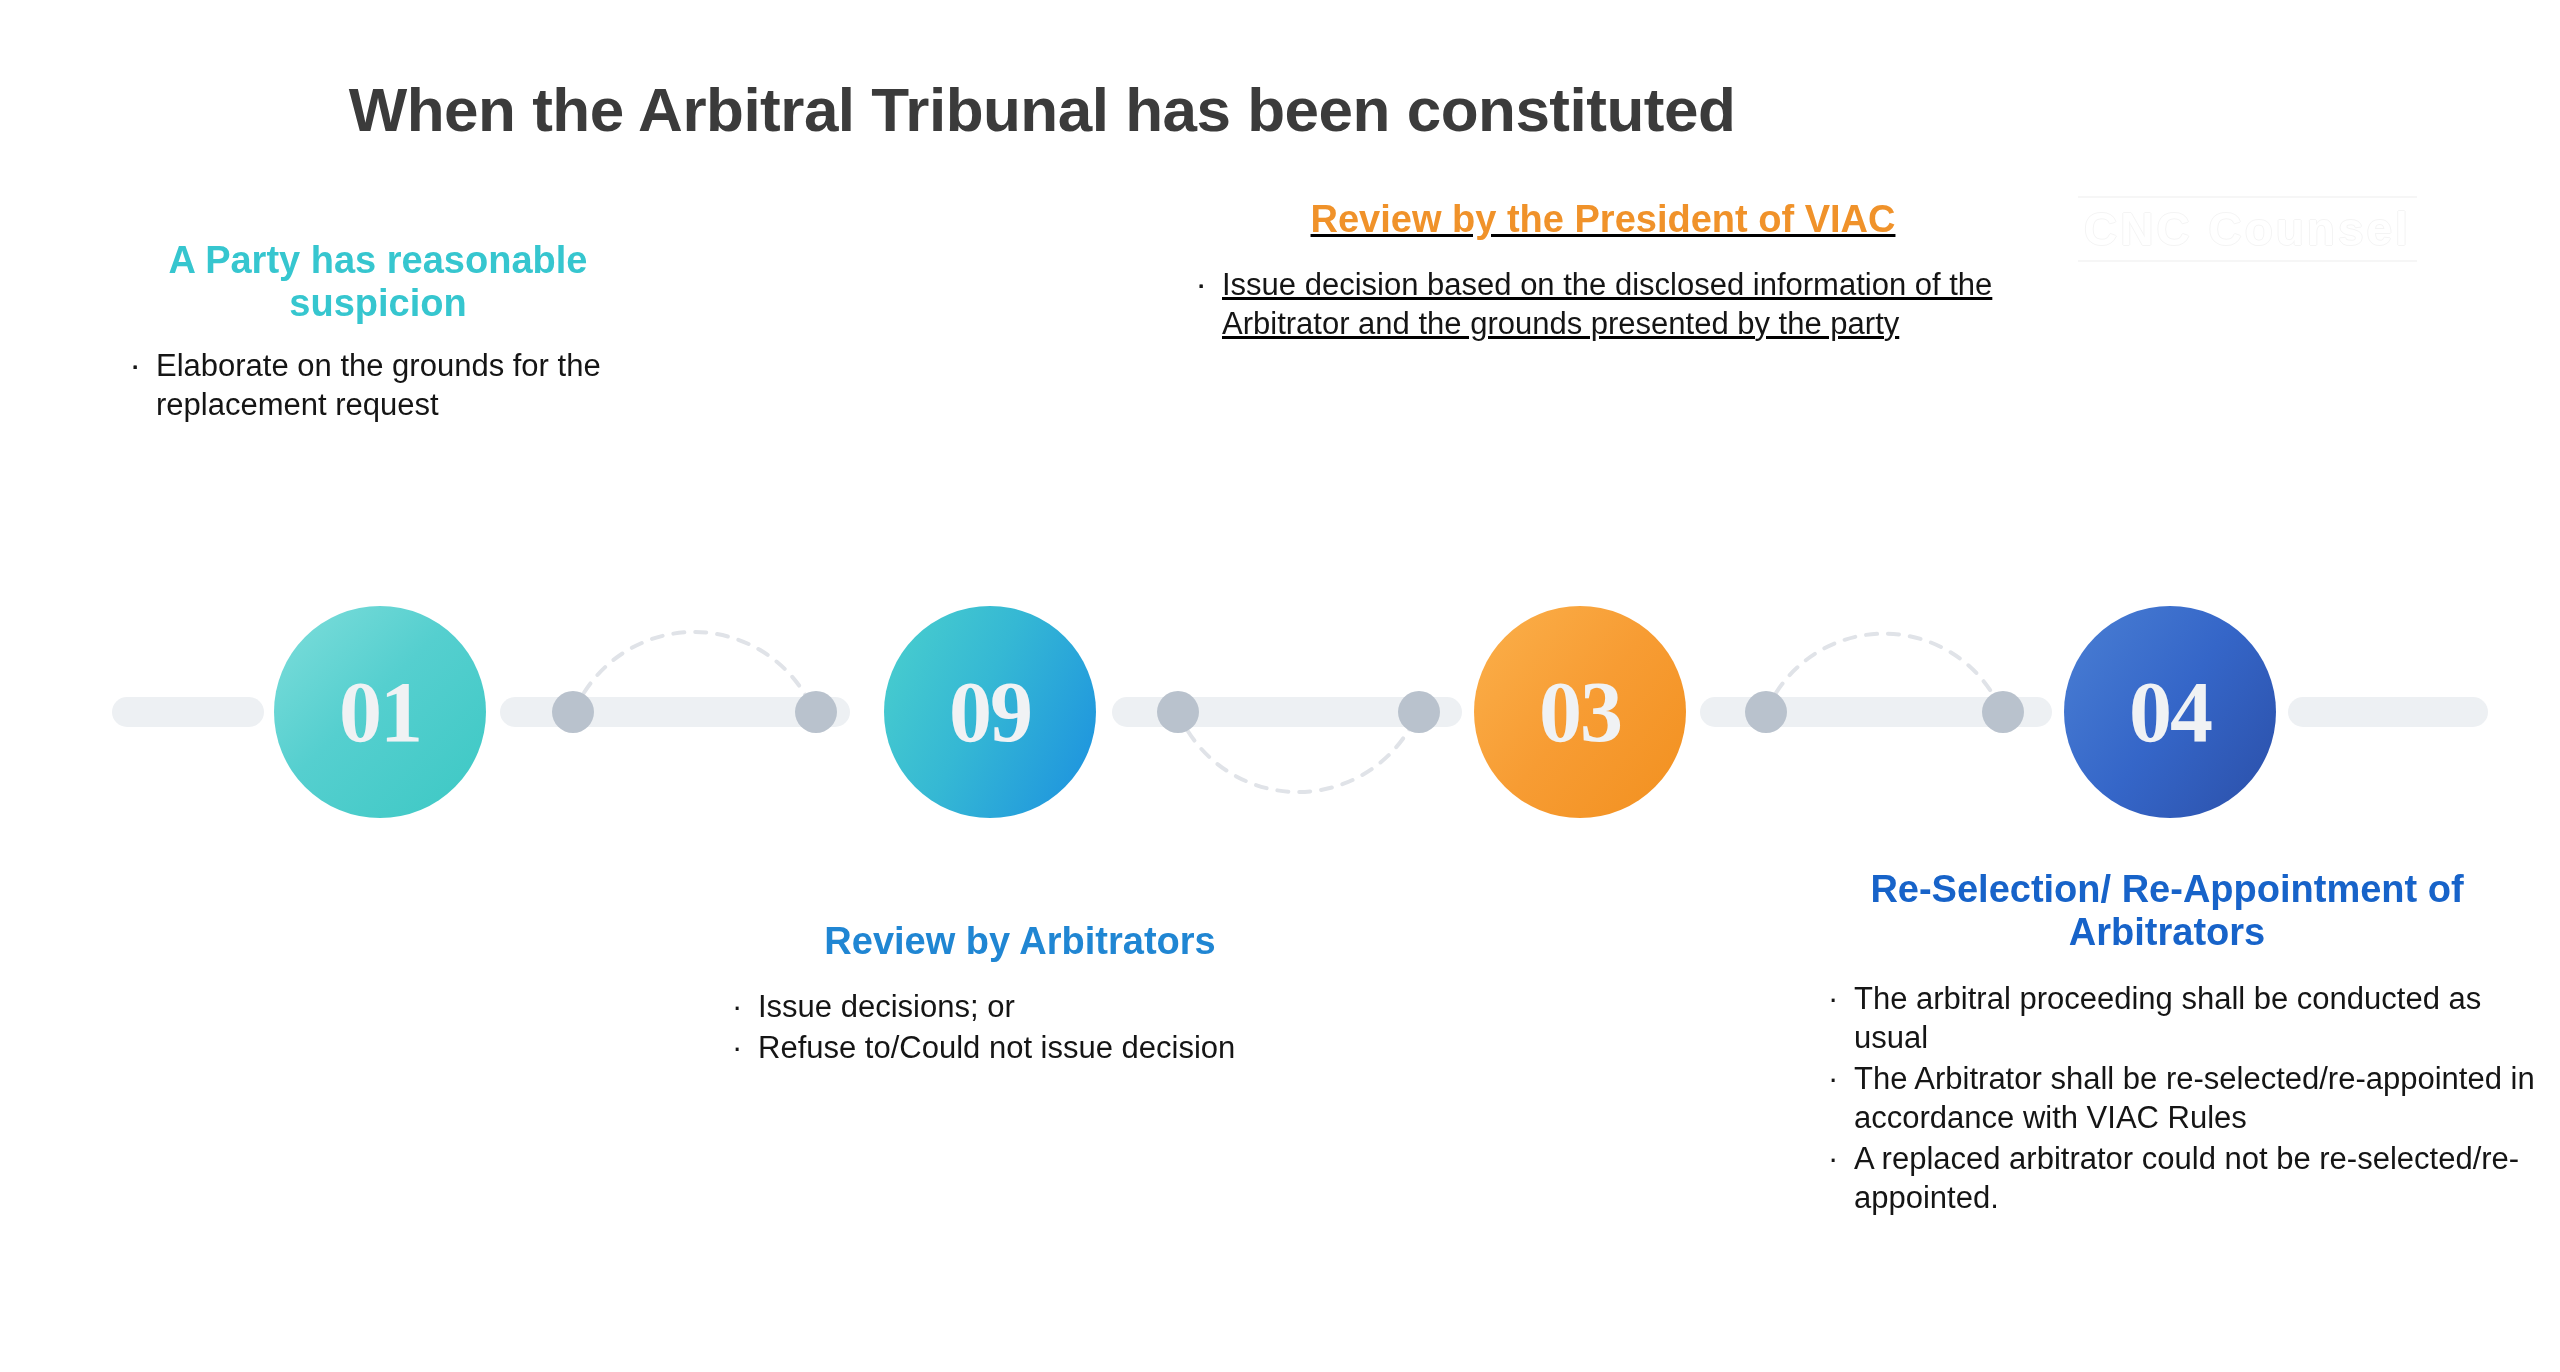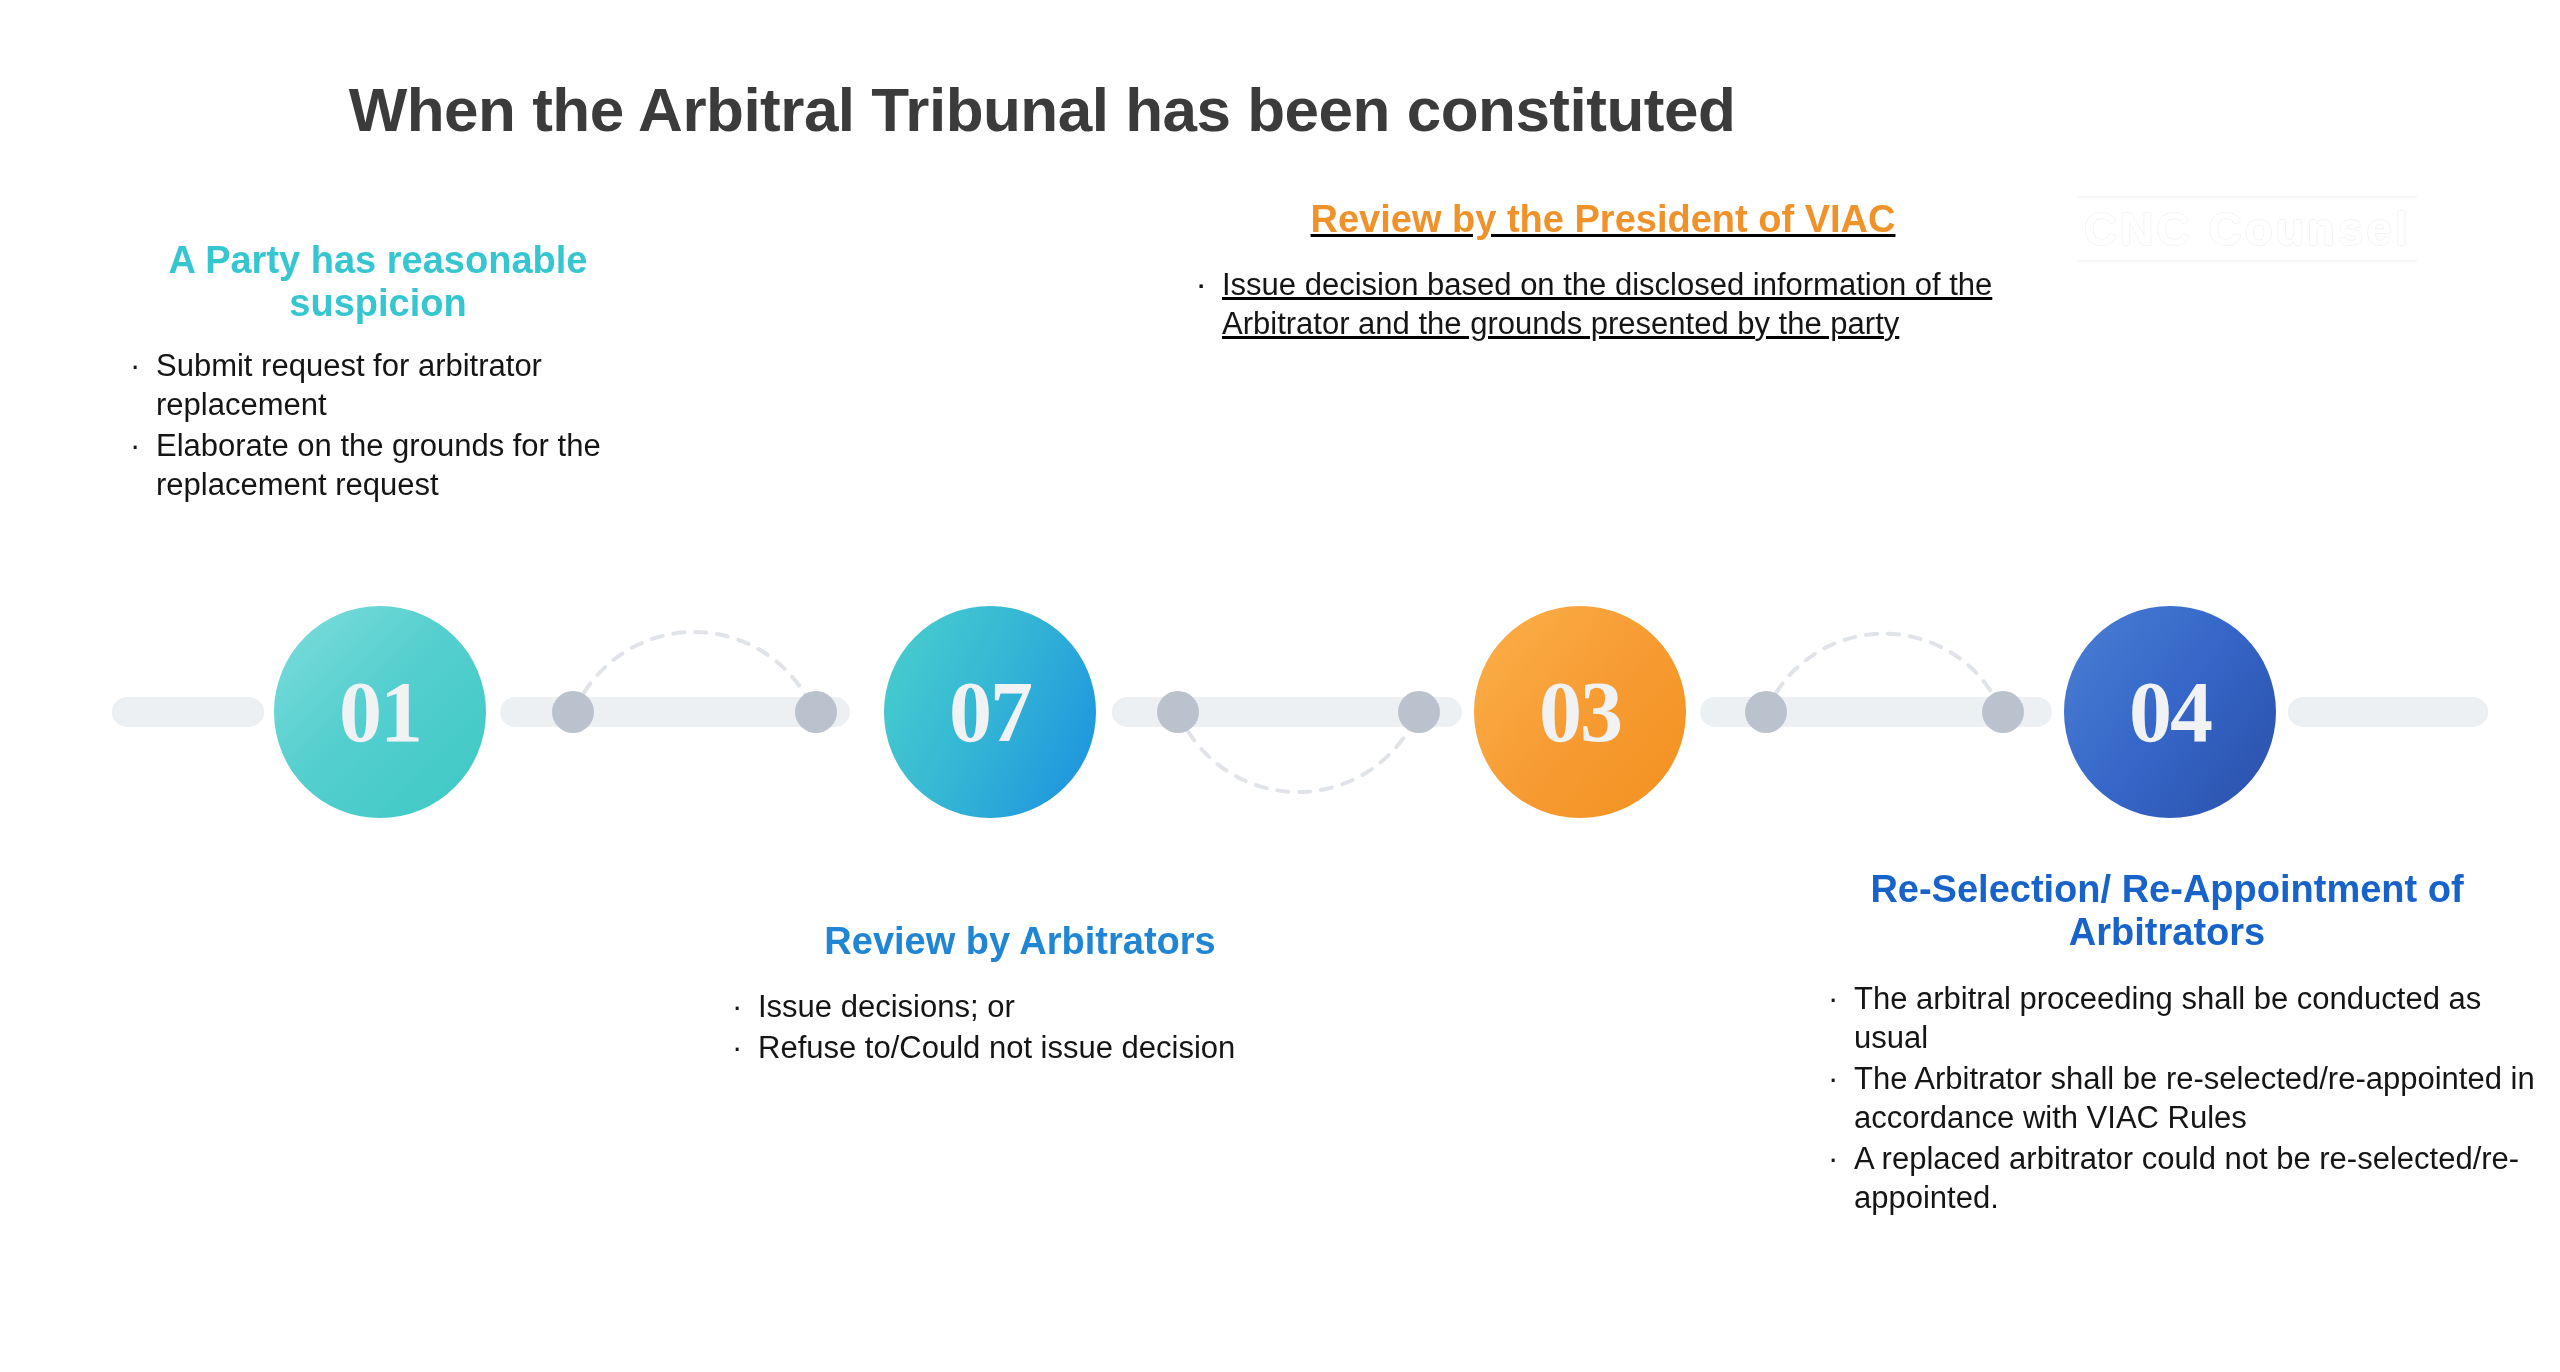--- a/index.html
+++ b/index.html
@@ -168,33 +168,33 @@
   <div class="node-dot" style="left:1157px;"></div>
   <div class="node-dot" style="left:1398px;"></div>
   <div class="node-dot" style="left:1745px;"></div>
   <div class="node-dot" style="left:1982px;"></div>
 </div>
 
 <div class="step-circle" id="circle-01">
   <span class="num">01</span>
 </div>
 <div class="step-circle" id="circle-02">
-  <span class="num">07</span>
+  <span class="num">09</span>
 </div>
 <div class="step-circle" id="circle-03">
   <span class="num">03</span>
 </div>
 <div class="step-circle" id="circle-04">
   <span class="num">04</span>
 </div>
 
 <div id="block-1">
   <div class="block-head">A Party has reasonable suspicion</div>
   <ul class="bullet-list">
-    <li><span class="dot">·</span><span>Submit request for arbitrator replacement</span></li>
+    <li><span class="dot">·</span></li>
     <li><span class="dot">·</span><span>Elaborate on the grounds for the replacement request</span></li>
   </ul>
 </div>
 
 <div id="block-3">
   <div class="block-head">Review by the President of VIAC</div>
   <ul class="bullet-list">
     <li><span class="dot">·</span></li>
     <li><span class="dot">·</span><span>Issue decision based on the disclosed information of the Arbitrator and the grounds presented by the party</span></li>
   </ul>

